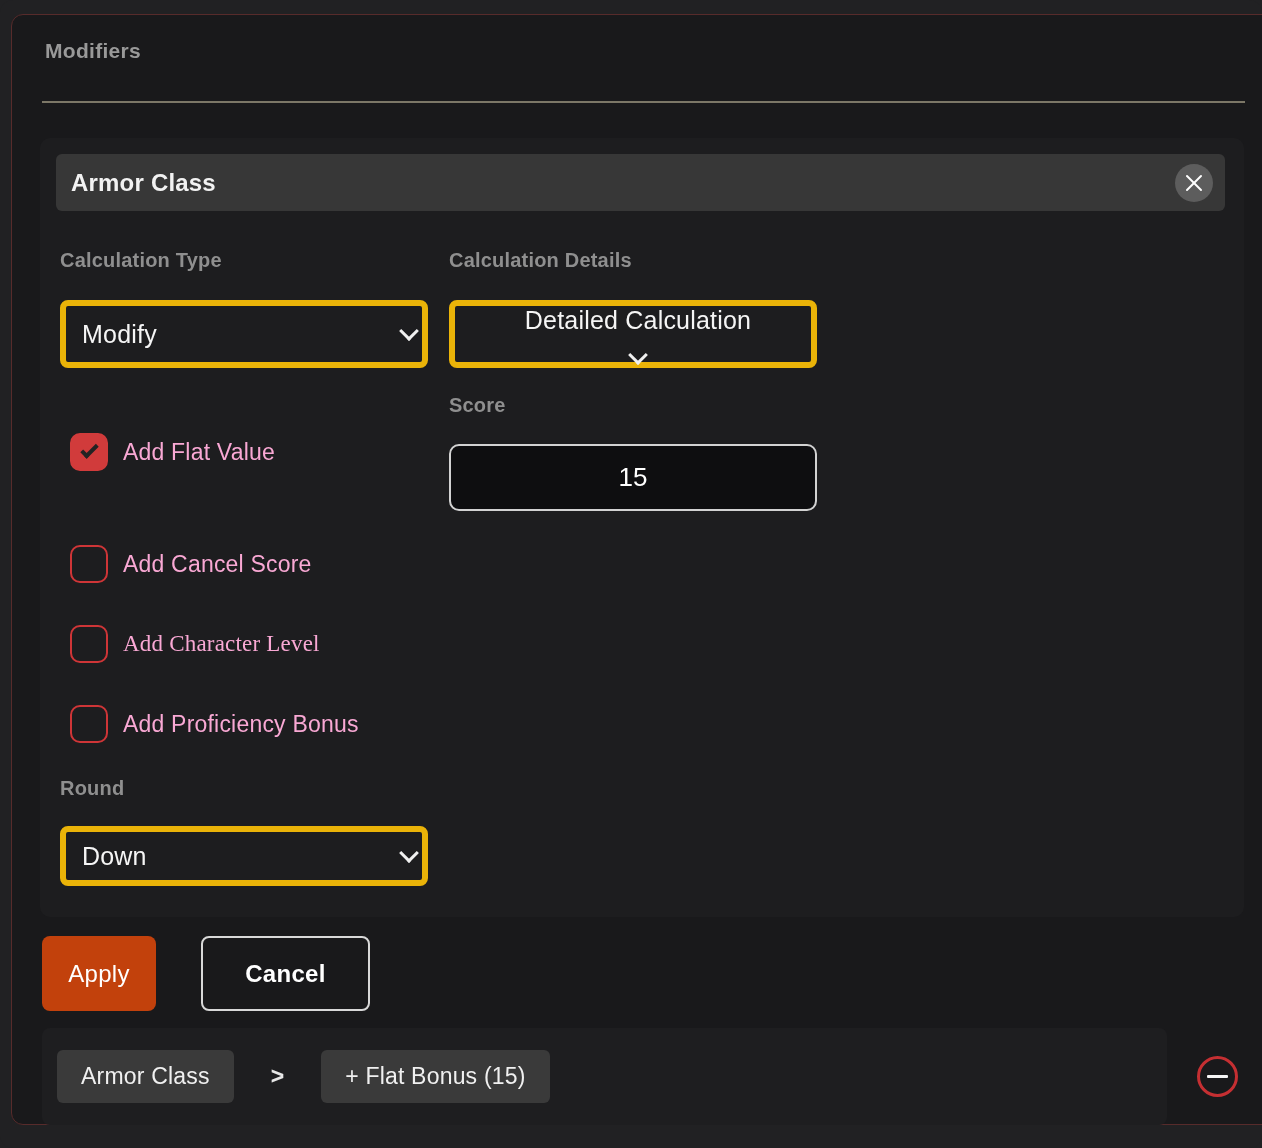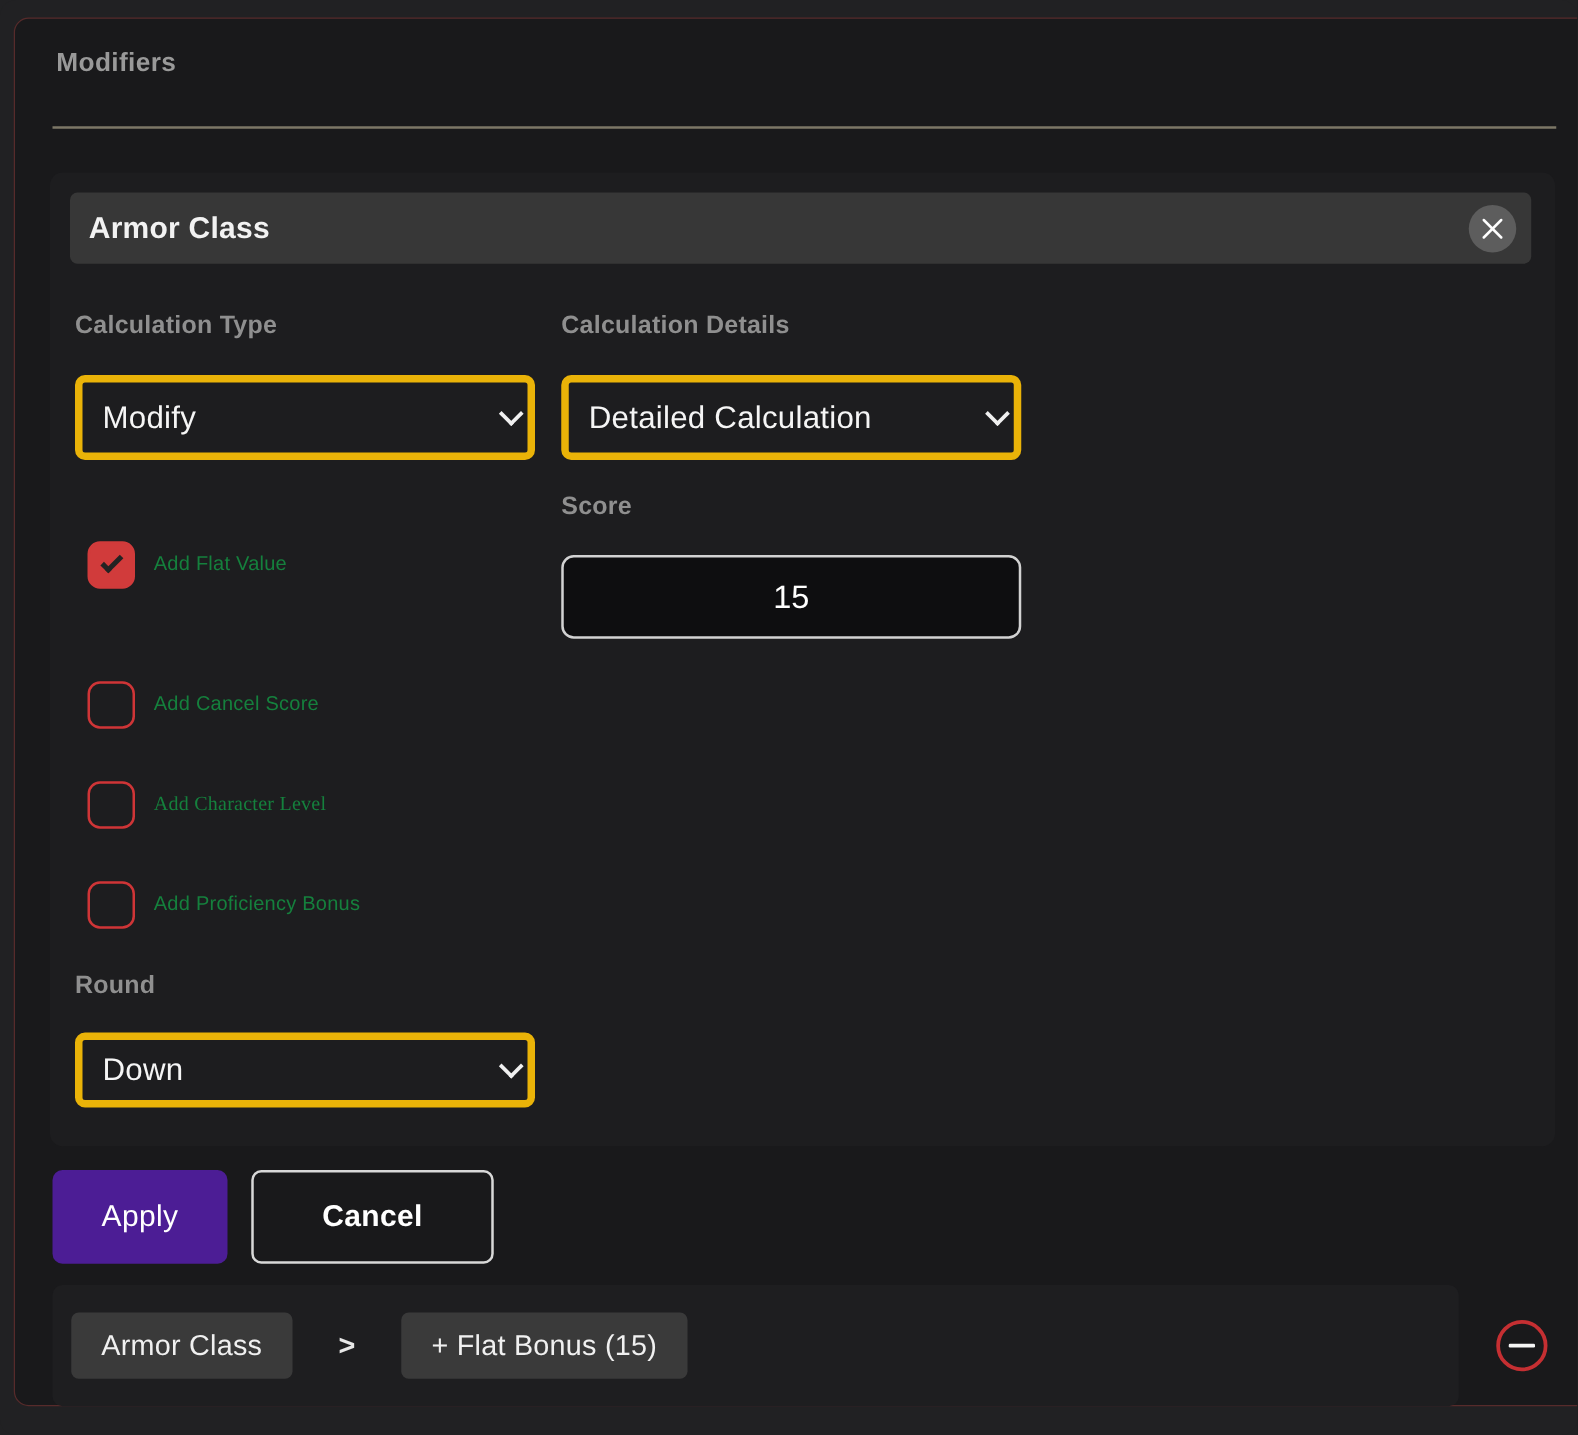--- a/index.html
+++ b/index.html
@@ -98,21 +98,21 @@
     border: 6px solid #eab308;
     border-radius: 8px;
     background: transparent;
     display: flex;
     align-items: center;
     justify-content: space-between;
     padding: 0 6px 0 16px;
     cursor: pointer;
   }
   .sel-ct    { left: 48px;  top: 285px; }
-  .sel-cd    { left: 437px; top: 285px; }
+  .sel-cd    { left: 437px; top: 285px; flex-direction: column; }
   .sel-round { left: 48px;  top: 811px; height: 60px; }
   .select .sel-value {
     font-size: 25px;
     color: #f5f5f5;
     letter-spacing: 0.2px;
   }
   .chevron {
     width: 14px; height: 14px;
     border-right: 3px solid #f0f0f0;
     border-bottom: 3px solid #f0f0f0;
@@ -162,44 +162,44 @@
   .cb-check {
     display: none;
     width: 17px; height: 9px;
     border-left: 4px solid #232323;
     border-bottom: 4px solid #232323;
     transform: rotate(-45deg);
     margin-top: -5px;
   }
   .cb-row.checked .cb-check { display: block; }
   .cb-label {
-    font-size: 16px;
-    color: #15803d;
+    font-size: 23px;
+    color: #f9a8d4;
     letter-spacing: 0.2px;
   }
 
   .btn {
     position: absolute;
     border-radius: 8px;
     font-family: "Liberation Sans", sans-serif;
     font-size: 24px;
     color: #ffffff;
     cursor: pointer;
     letter-spacing: 0.3px;
   }
   .btn-apply {
     left: 30px; top: 921px;
-    width: 140px; height: 75px;
-    background: #4c1d95;
+    width: 114px; height: 75px;
+    background: #c2410c;
     border: none;
     font-weight: 500;
   }
   .btn-cancel {
     left: 189px; top: 921px;
-    width: 194px; height: 75px;
+    width: 169px; height: 75px;
     background: transparent;
     border: 2px solid #d8d8d8;
     font-weight: 700;
   }
 
   .mod-row {
     position: absolute;
     left: 30px; top: 1013px;
     width: 1125px; height: 97px;
     background: #1e1e20;

